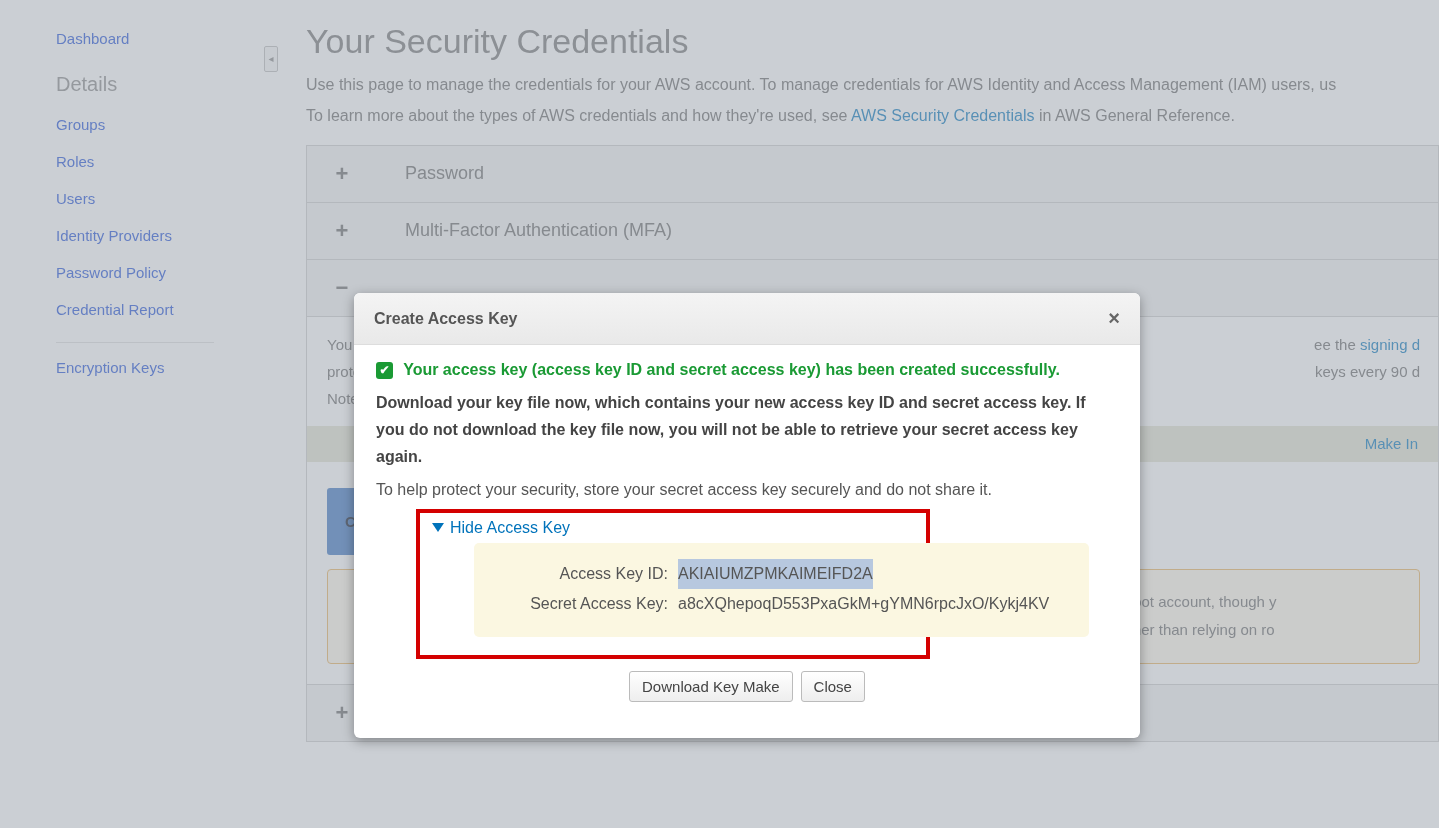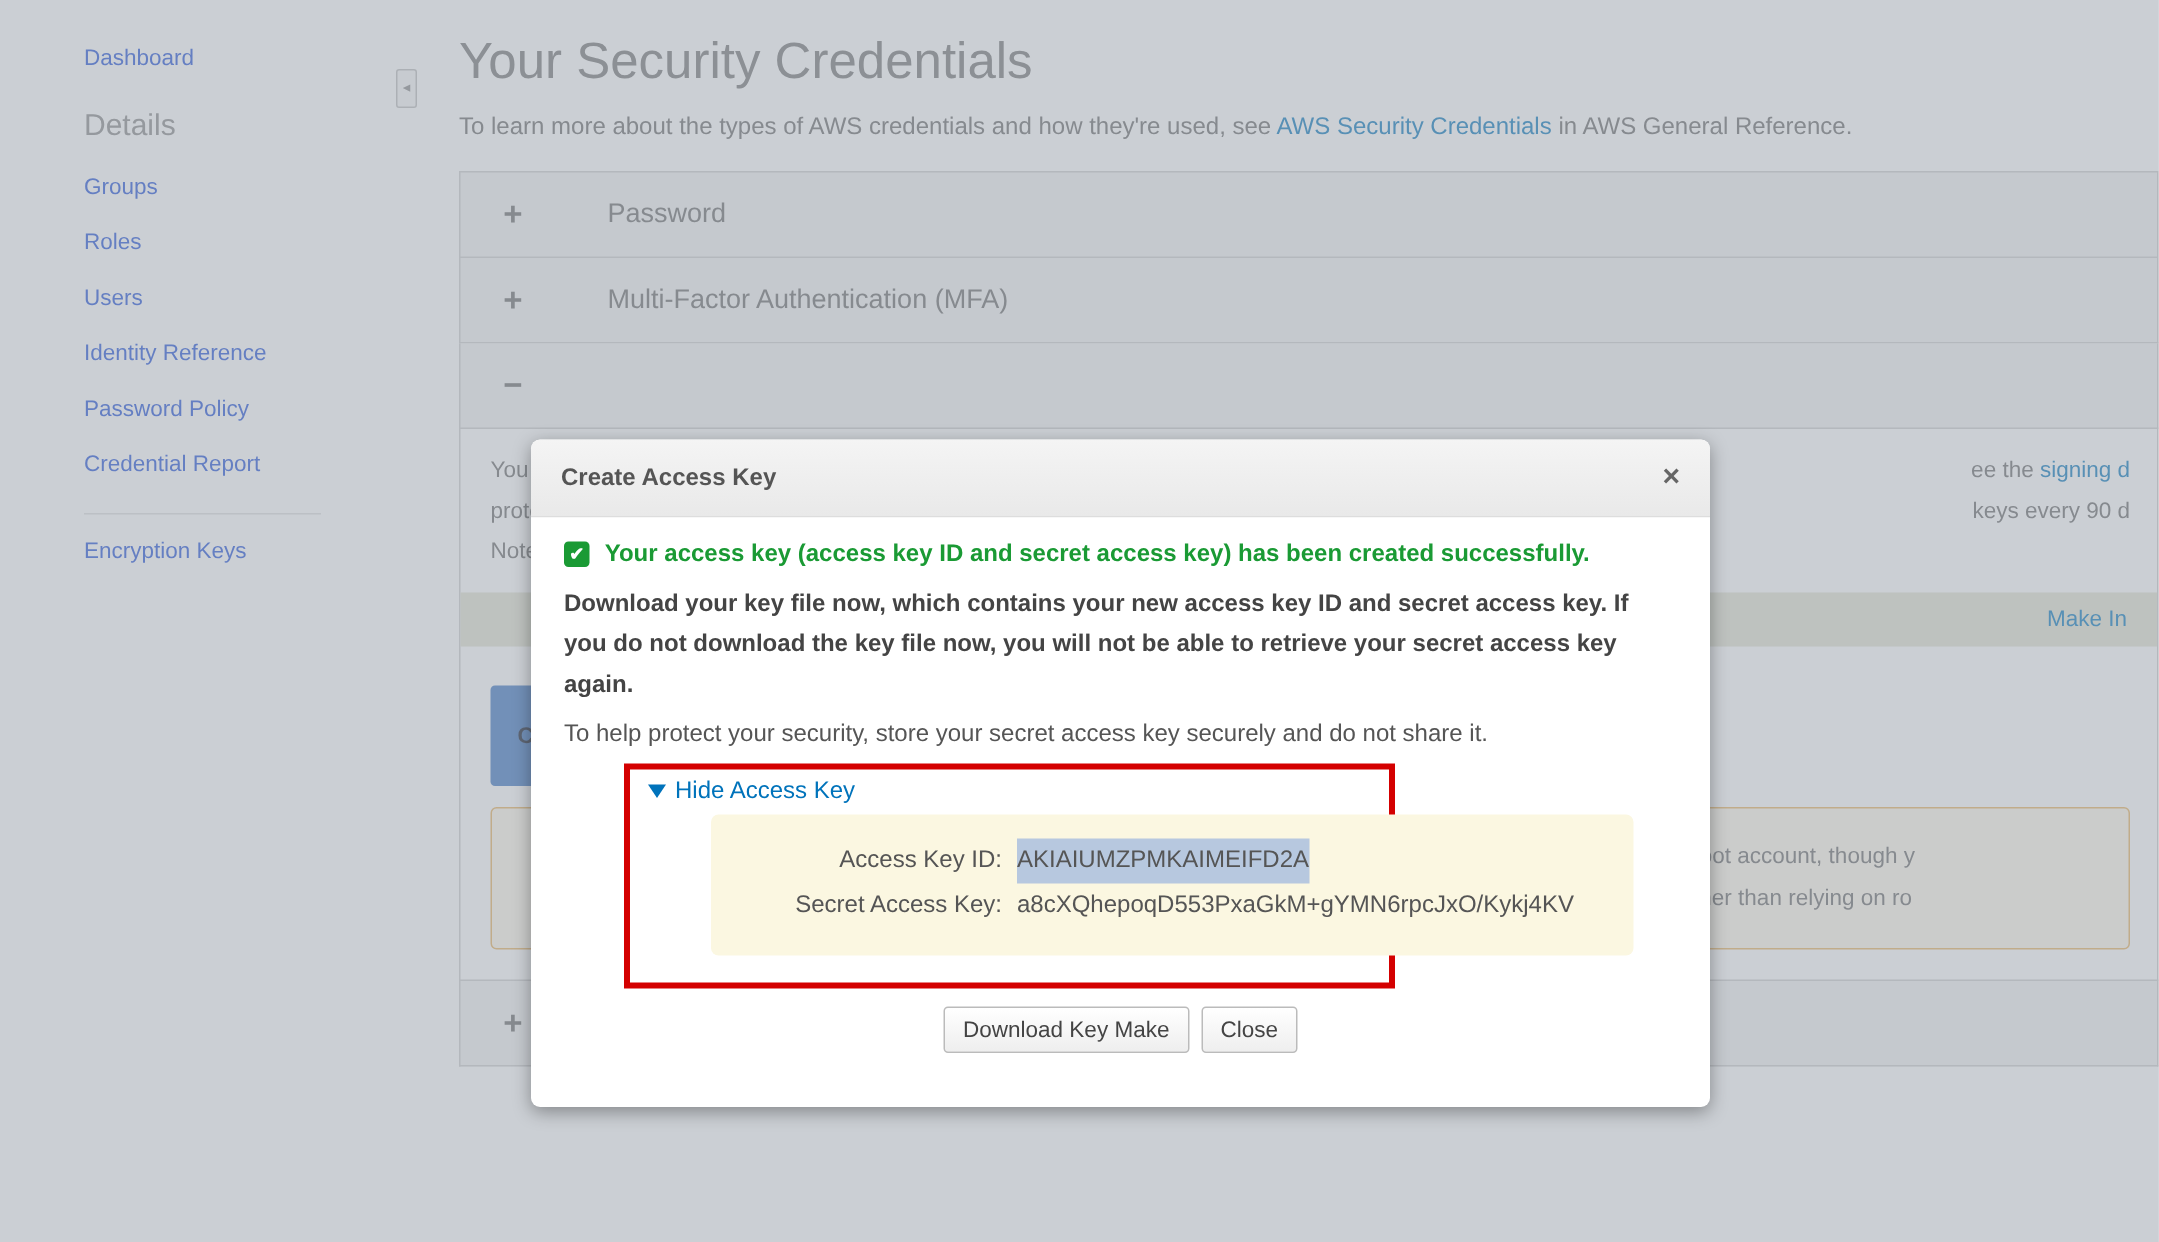--- a/index.html
+++ b/index.html
@@ -241,31 +241,32 @@
 <body>
 
 <div class="page">
 
   <div class="sidebar">
     <div class="sidebar-item">Dashboard</div>
     <div class="sidebar-header">Details</div>
     <div class="sidebar-item">Groups</div>
     <div class="sidebar-item">Roles</div>
     <div class="sidebar-item">Users</div>
-    <div class="sidebar-item">Identity Reference</div>
+    <div class="sidebar-item">Identity Providers</div>
     <div class="sidebar-item">Password Policy</div>
     <div class="sidebar-item">Credential Report</div>
     <div class="divider"></div>
     <div class="sidebar-item">Encryption Keys</div>
     <div class="collapse-handle">◂</div>
   </div>
 
   <div class="main">
     <div class="page-title">Your Security Credentials</div>
     <div class="intro">
+      <p><span>Use this page to manage the credentials for your AWS account. To manage credentials for AWS Identity and Access Management (IAM) users, us</span></p>
       <p>
         <span>To learn more about the types of AWS credentials and how they're used, see </span>
         <a>AWS Security Credentials</a>
         <span> in AWS General Reference.</span>
       </p>
     </div>
 
     <div class="accordion">
       <div class="acc-row">
         <span class="acc-icon">+</span>

